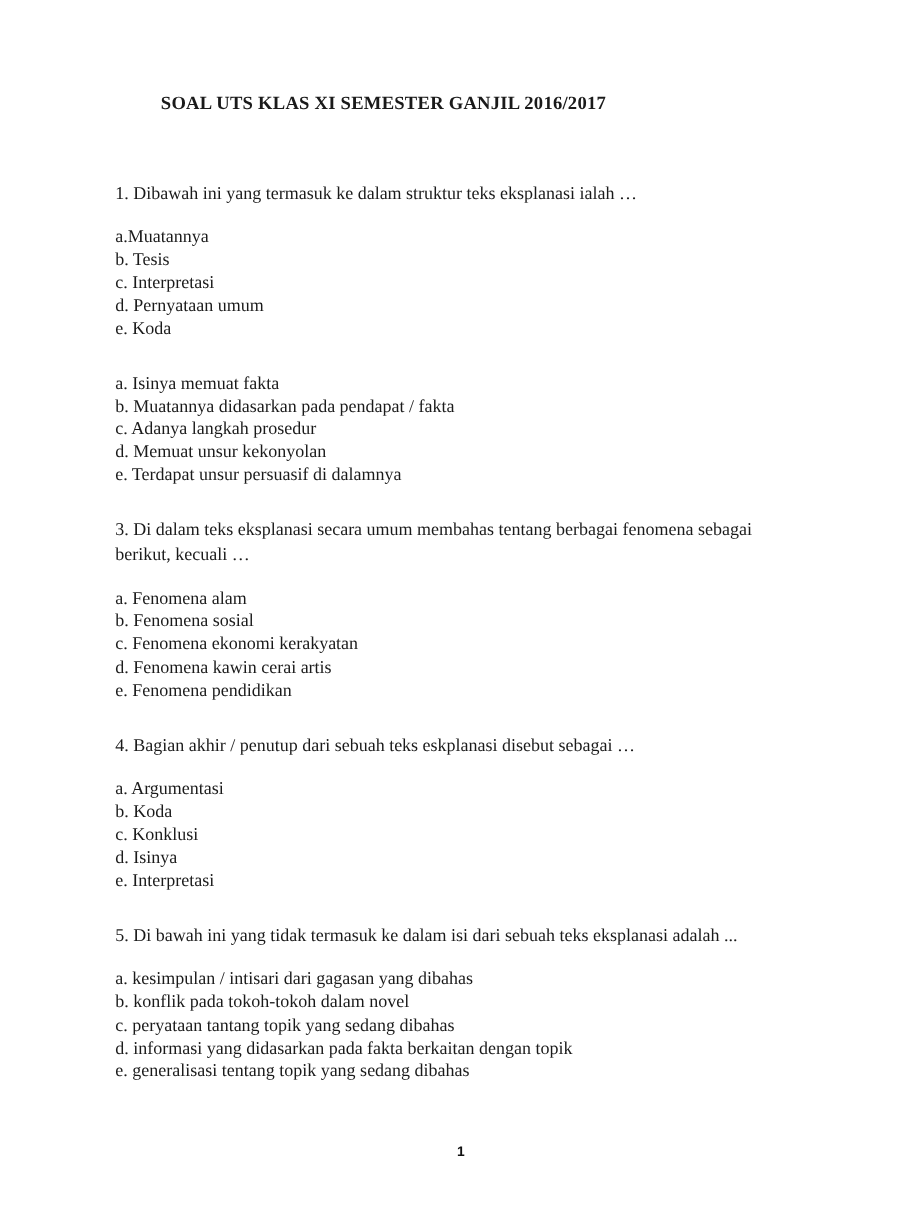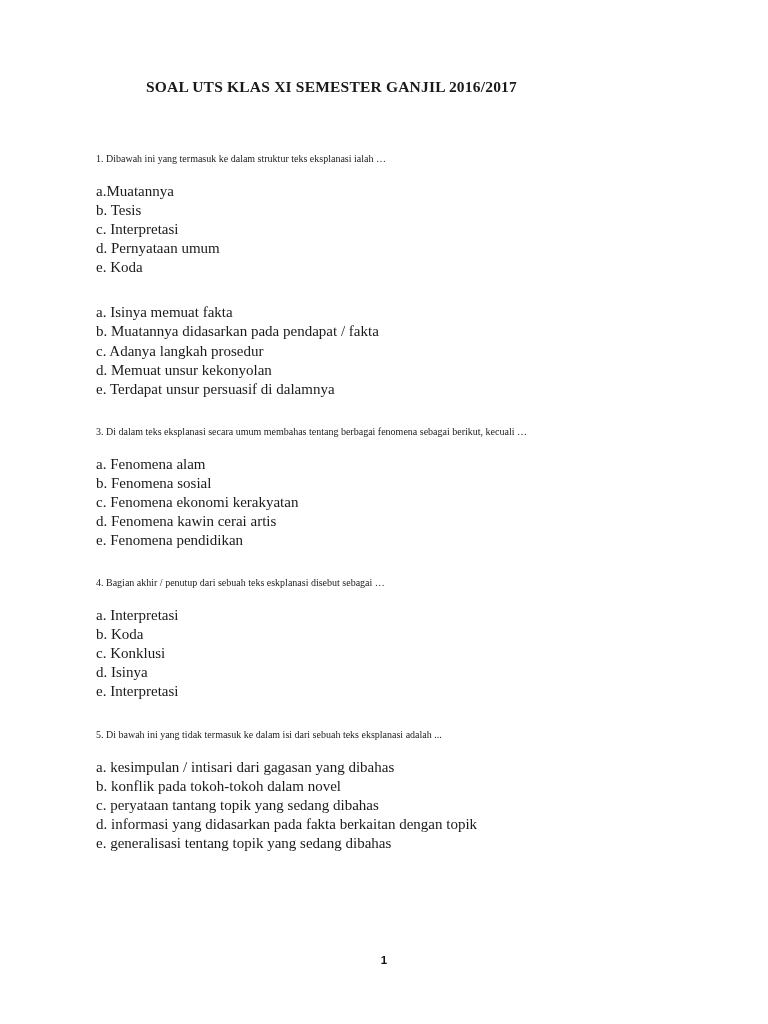--- a/index.html
+++ b/index.html
@@ -19,28 +19,28 @@
     width: 768px;
     height: 1024px;
     box-sizing: border-box;
     padding: 78px 96px 40px 96px;
     position: relative;
     background: #ffffff;
   }
   .doc-title {
     font-size: 15.5px;
     letter-spacing: 0.2px;
-    margin: 0 0 56px 50px;
+    margin: 0 0 56px 38px;
     white-space: nowrap;
   }
   .question-block {
     margin-bottom: 4px;
   }
   .question-text {
-    font-size: 10px;
+    font-size: 15px;
     line-height: 1.42;
     margin: 0 0 16px 0;
     max-width: 560px;
   }
   .options {
     list-style: none;
     margin: 0 0 26px 0;
     padding: 0;
   }
   .option {
@@ -96,21 +96,21 @@
       <li class="option">b. Fenomena sosial</li>
       <li class="option">c. Fenomena ekonomi kerakyatan</li>
       <li class="option">d. Fenomena kawin cerai artis</li>
       <li class="option">e. Fenomena pendidikan</li>
     </ul>
   </div>
 
   <div class="question-block">
     <p class="question-text">4. Bagian akhir / penutup dari sebuah teks eskplanasi disebut sebagai …</p>
     <ul class="options">
-      <li class="option">a. Interpretasi</li>
+      <li class="option">a. Argumentasi</li>
       <li class="option">b. Koda</li>
       <li class="option">c. Konklusi</li>
       <li class="option">d. Isinya</li>
       <li class="option">e. Interpretasi</li>
     </ul>
   </div>
 
   <div class="question-block">
     <p class="question-text">5. Di bawah ini yang tidak termasuk ke dalam isi dari sebuah teks eksplanasi adalah ...</p>
     <ul class="options">

